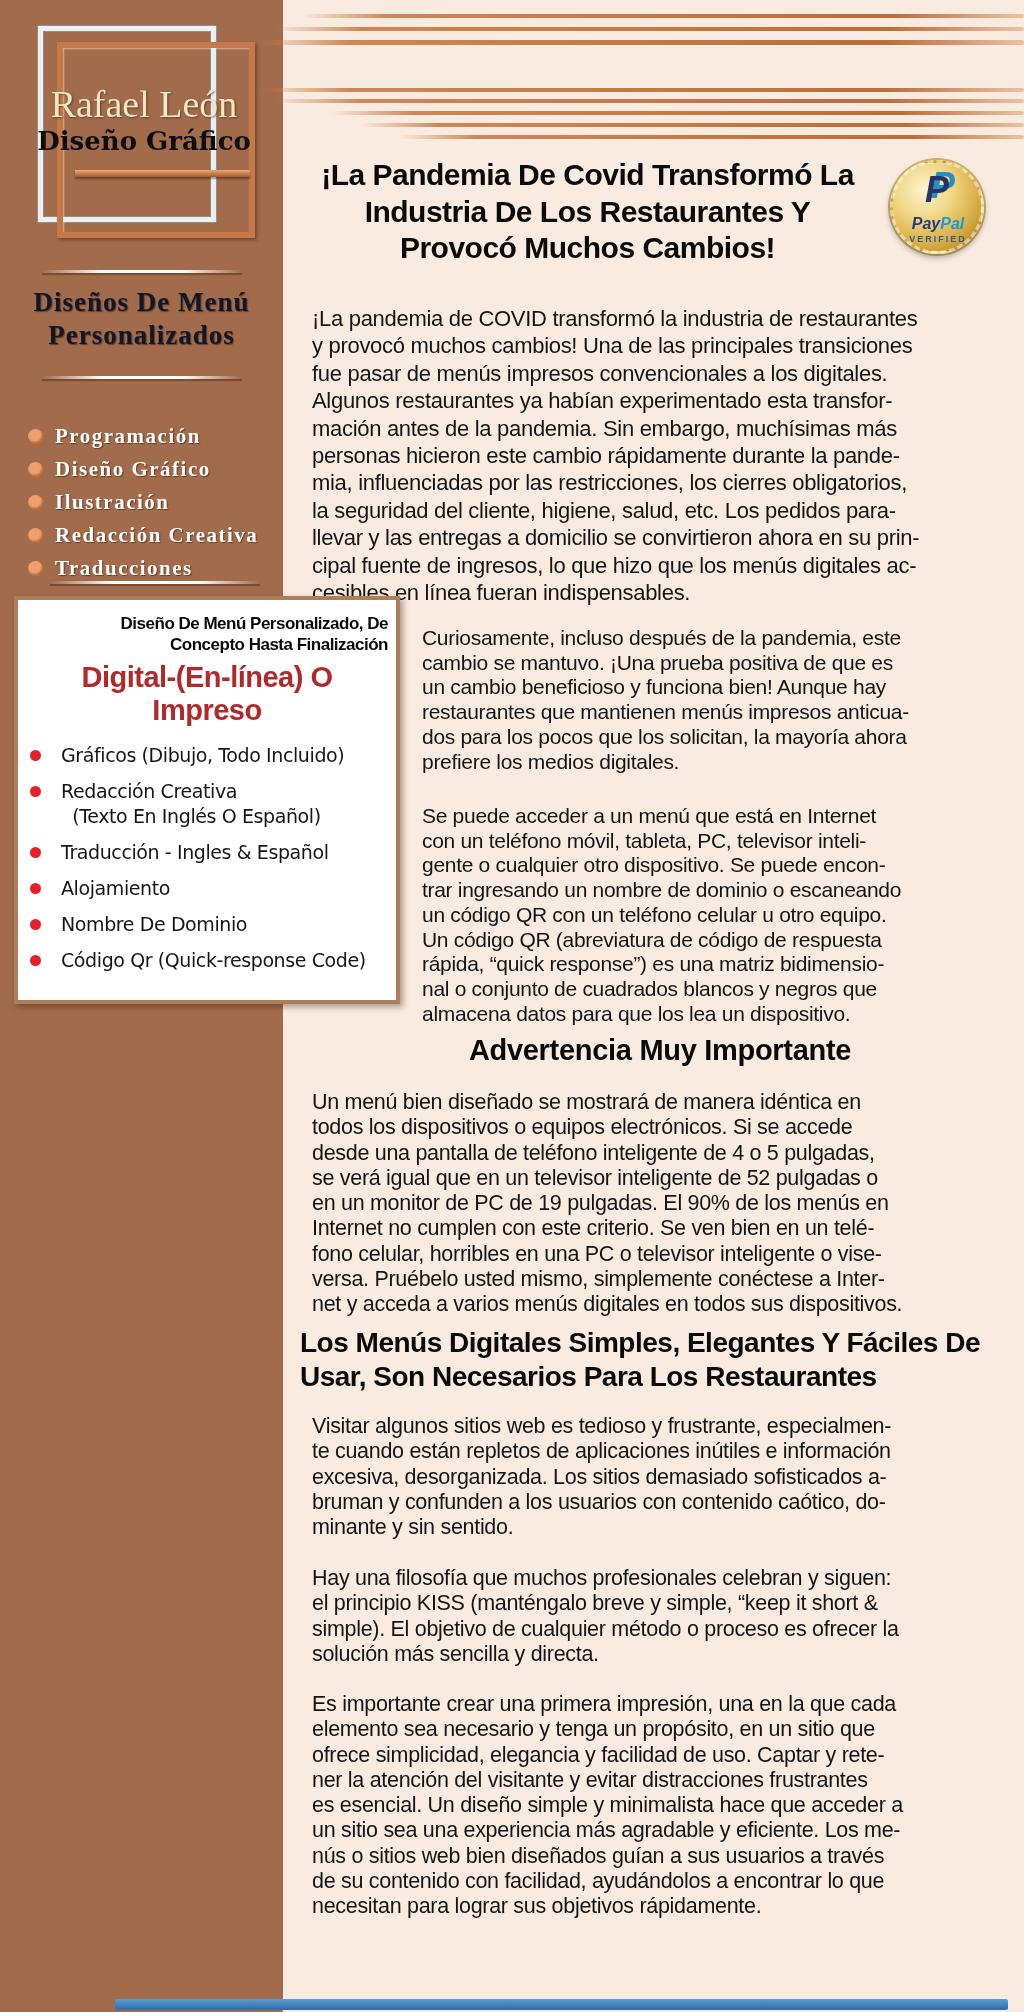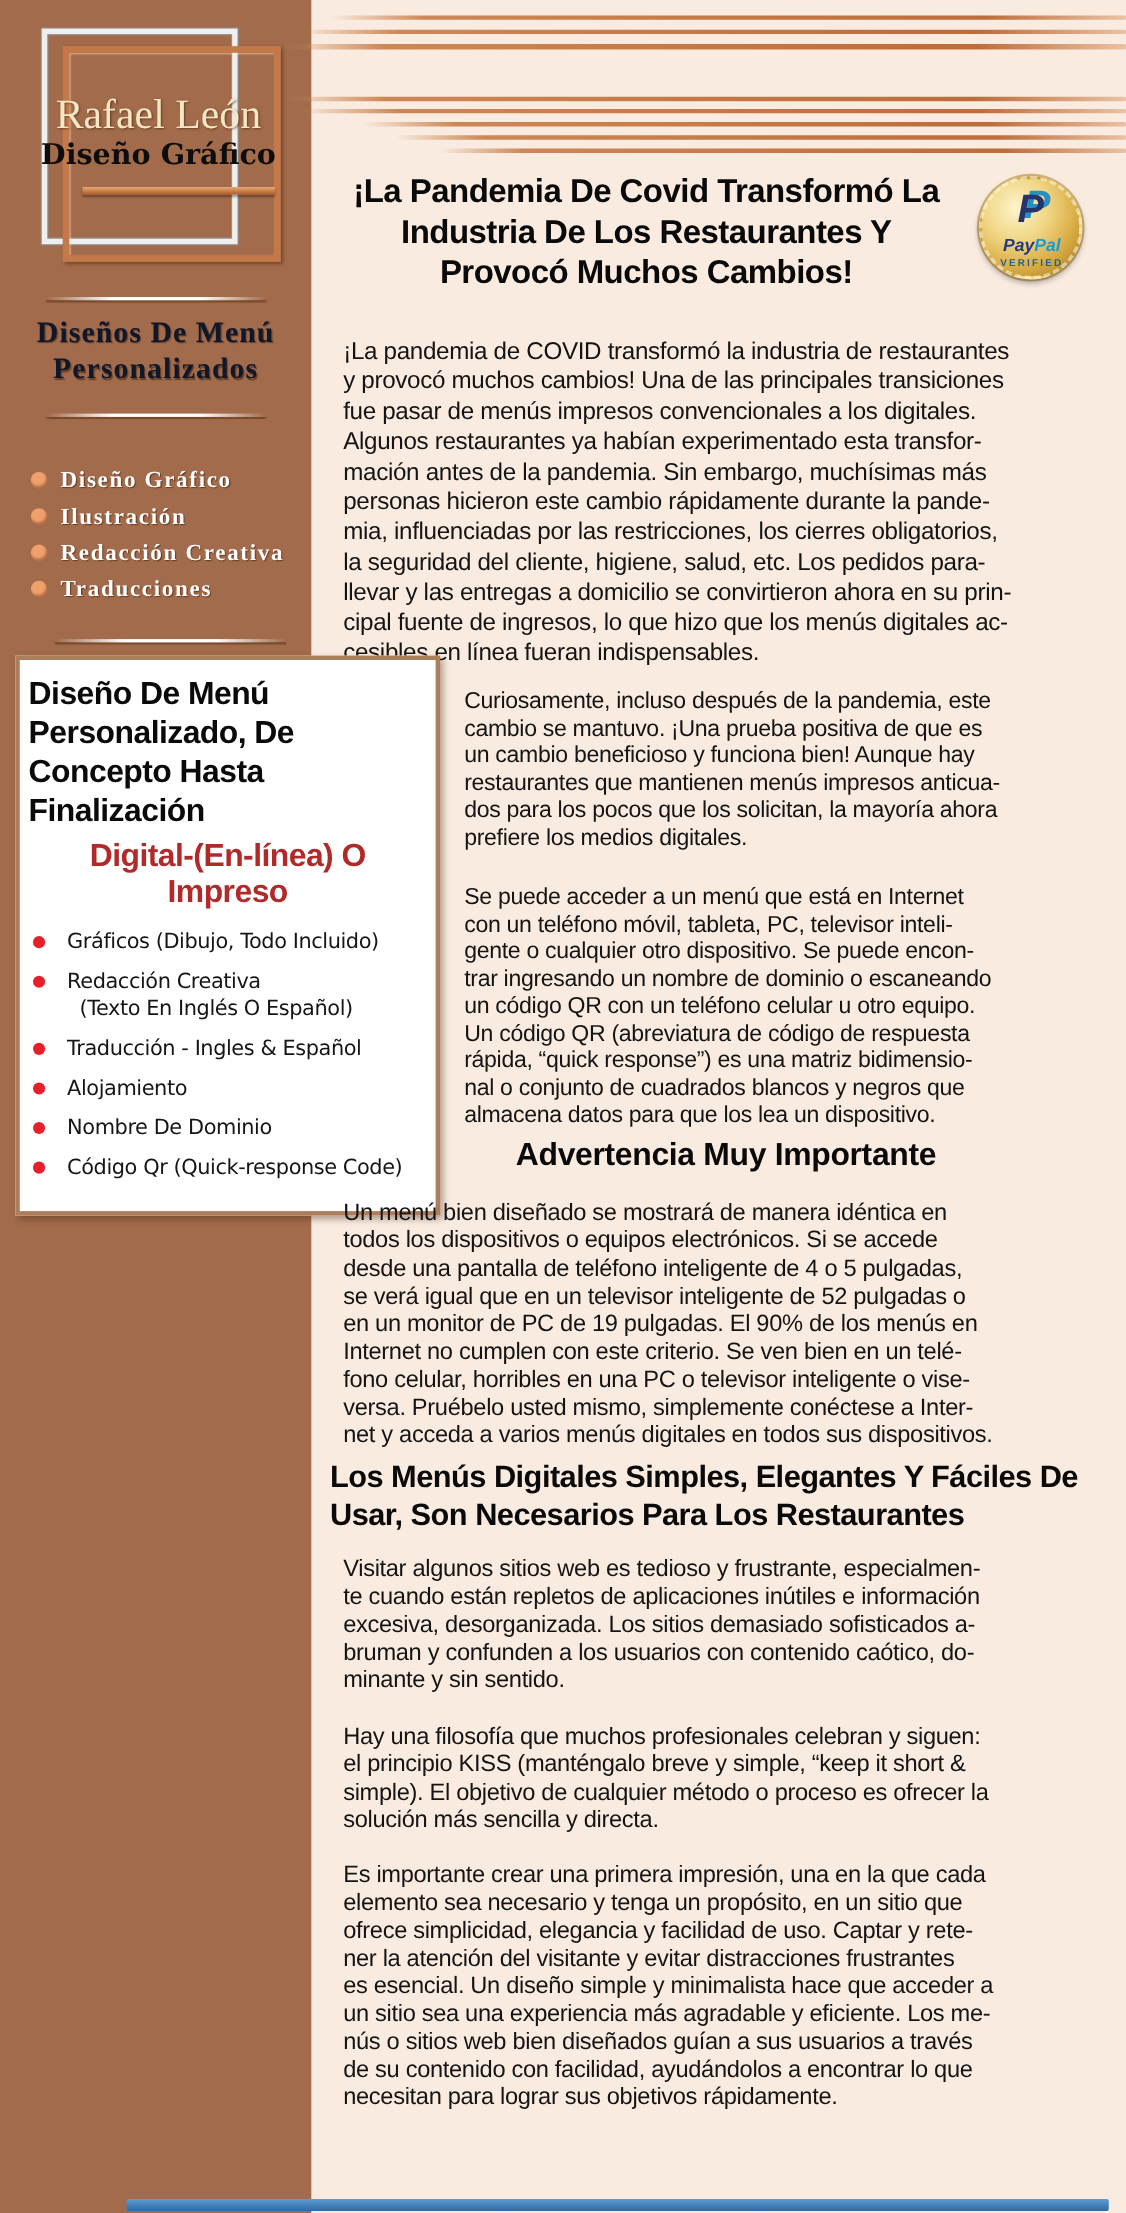--- a/index.html
+++ b/index.html
@@ -64,21 +64,21 @@
   .p6{left:300px;top:1554px;width:724px;font-size:21.5px;line-height:25.3px;letter-spacing:-0.3px;}
   .p7{left:300px;top:1680px;width:724px;font-size:21.5px;line-height:25.3px;letter-spacing:-0.3px;}
   .warn-heading{position:absolute;left:300px;top:1034px;width:720px;margin:0;text-align:center;
         font-size:29px;font-weight:bold;color:#0a0a0a;letter-spacing:-0.3px;}
   .sec2-heading{position:absolute;left:300px;top:1326px;width:730px;margin:0;text-align:left;
         font-size:28px;font-weight:bold;line-height:1.2;color:#0a0a0a;letter-spacing:-0.5px;}
   
   .services-box{position:absolute;left:14px;top:596px;width:386px;box-sizing:border-box;
         background:#ffffff;border:4px solid #ad7e5c;box-shadow:3px 3px 6px rgba(60,30,10,.4);
         padding:14px 8px 16px 8px;}
-  .sb-title{margin:0;text-align:left;font-size:29px;font-weight:bold;line-height:1.22;
+  .sb-title{margin:0;text-align:right;font-size:17px;font-weight:bold;line-height:1.22;
         color:#0a0a0a;letter-spacing:-0.5px;}
   .sb-subtitle{margin:6px 0 0 0;text-align:center;font-size:29px;font-weight:bold;color:#b12a2a;
         letter-spacing:-0.5px;}
   .sb-list{margin:16px 0 0 4px;padding:0;list-style:none;}
   .sb-list li{display:flex;align-items:flex-start;gap:20px;margin-bottom:11px;}
   .sb-dot{width:11px;height:11px;border-radius:50%;background:#e6202a;flex:0 0 auto;margin-top:7px;}
   .sb-item-text{font-family:"DejaVu Sans",sans-serif;font-size:19px;line-height:25px;color:#151515;
         white-space:pre-wrap;letter-spacing:-0.4px;}
   
   .footer-bar{position:absolute;left:115px;top:1999px;width:893px;height:11px;
@@ -97,20 +97,24 @@
       <div class="brand-tag">Diseño Gráfico</div>
     </div>
     <div class="brand-bar"></div>
 
     <div class="divider" style="top:270px"></div>
     <h2 class="side-heading prel">Diseños De Menú
 Personalizados</h2>
     <div class="divider" style="top:376px"></div>
 
     <ul class="side-list">
+      <li>
+        <span class="side-dot"></span>
+        <span class="side-item-text">Programación</span>
+      </li>
       <li>
         <span class="side-dot"></span>
         <span class="side-item-text">Diseño Gráfico</span>
       </li>
       <li>
         <span class="side-dot"></span>
         <span class="side-item-text">Ilustración</span>
       </li>
       <li>
         <span class="side-dot"></span>

